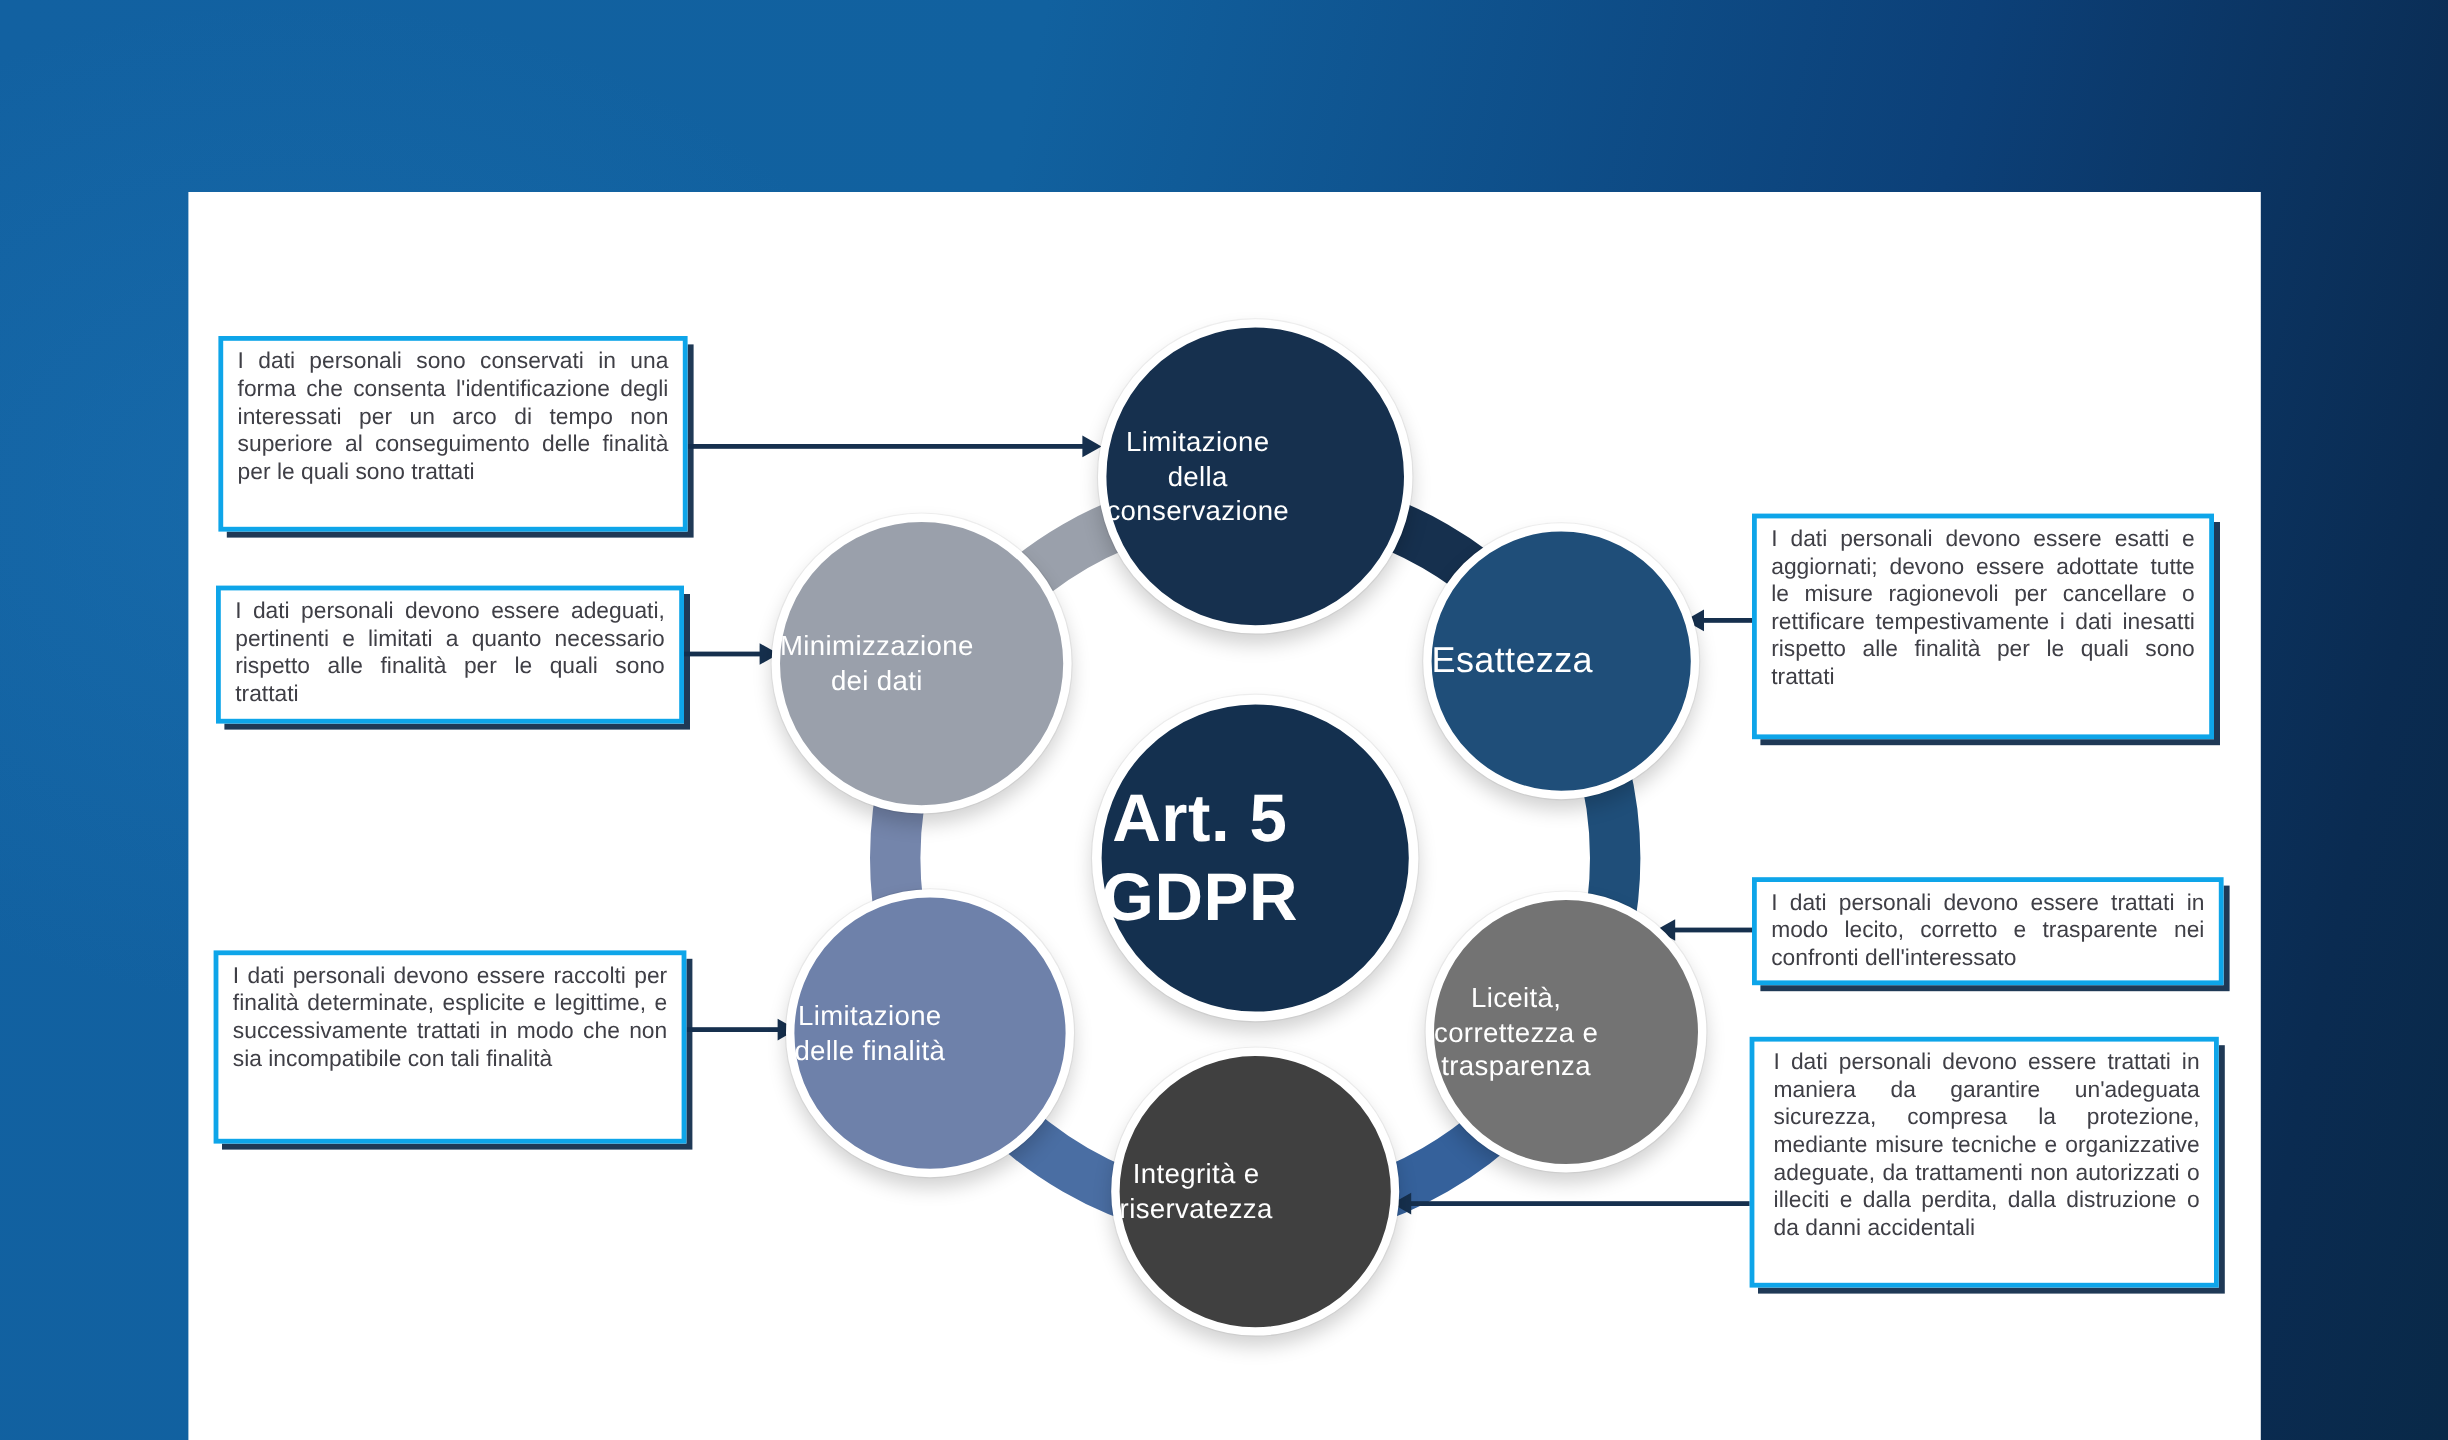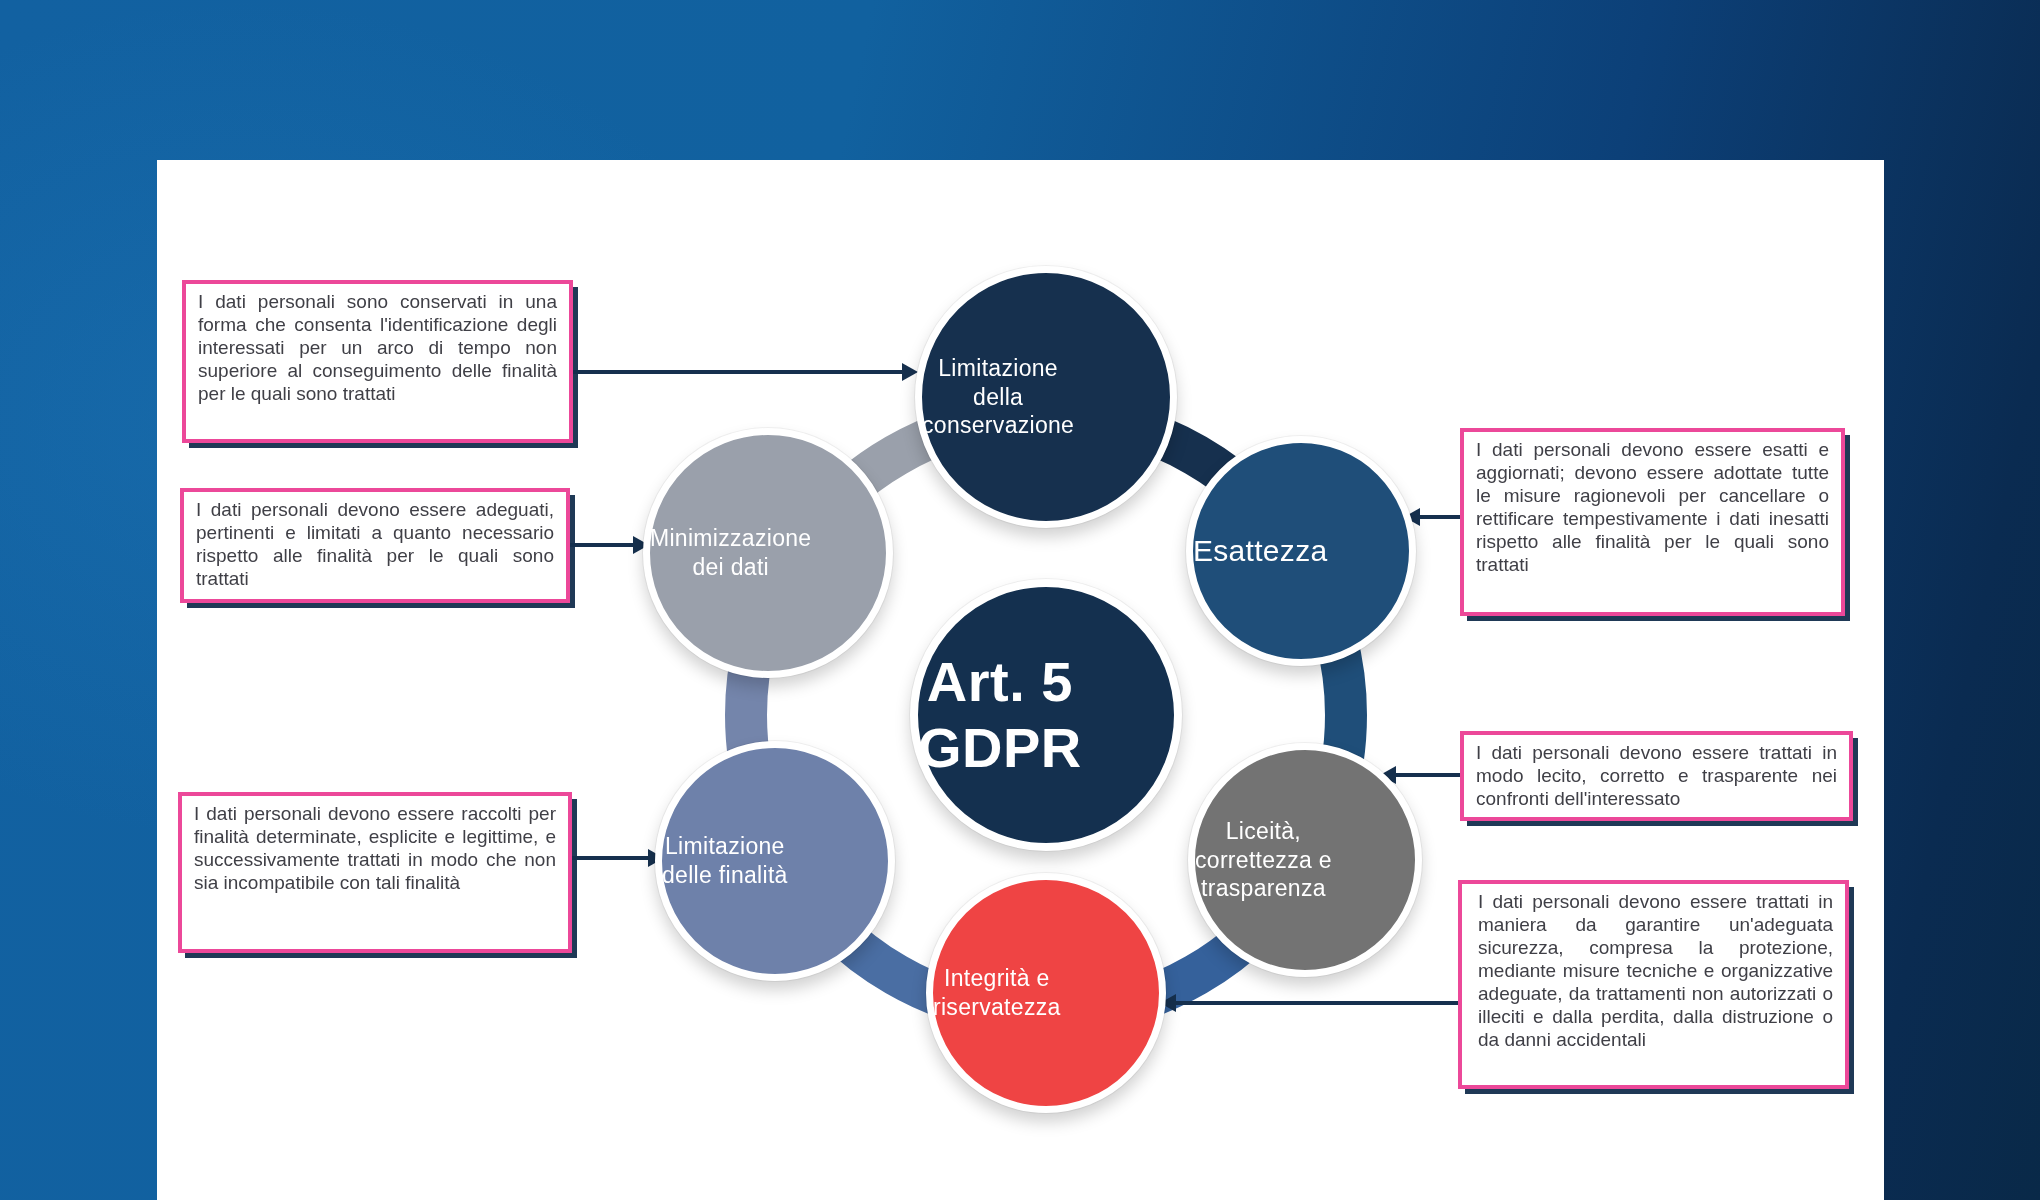--- a/index.html
+++ b/index.html
@@ -33,42 +33,42 @@
     box-shadow: 0 0 0 1px rgba(0,0,0,0.05), 0 9px 16px rgba(0,0,0,0.18);
   }
   .circle span { white-space: pre-line; font-size: 23px; line-height: 1.24; letter-spacing: 0.3px; }
 
   .c-conservazione { left: 758px; top: 106px;  width: 262px; height: 262px; background: #16304E; }
   .c-minimizzazione{ left: 486px; top: 268px;  width: 250px; height: 250px; background: #9AA0AB; }
   .c-esattezza     { left: 1029px; top: 276px; width: 230px; height: 230px; background: #1F4E79; }
   .c-center        { left: 753px; top: 419px;  width: 272px; height: 272px; background: #14304F; border-width: 8px; }
   .c-finalita      { left: 498px; top: 581px;  width: 240px; height: 240px; background: #6E81AA; }
   .c-liceita       { left: 1031px; top: 583px; width: 234px; height: 234px; background: #737373; }
-  .c-integrita     { left: 769px; top: 713px;  width: 240px; height: 240px; background: #ef4444; }
+  .c-integrita     { left: 769px; top: 713px;  width: 240px; height: 240px; background: #404040; }
   .c-esattezza span { font-size: 30px; }
   .c-center span { white-space: pre-line; font-size: 56px; font-weight: bold; line-height: 1.18; letter-spacing: 0.5px; }
 
   
   .note {
     position: absolute;
     background: #FFFFFF;
-    border: 4px solid #ec4899;
+    border: 4px solid #0ea5e9;
     box-shadow: 6px 6px 0 -1px rgba(19,46,77,0.95);
     padding: 6px 12px;
     color: #3F3F46;
     font-size: 19px;
     line-height: 23px;
     text-align: justify;
   }
   .n1 { left: 25px;   top: 120px; width: 391px; height: 163px; }
   .n2 { left: 23px;   top: 328px; width: 390px; height: 115px; }
   .n3 { left: 21px;   top: 632px; width: 394px; height: 161px; }
   .n4 { left: 1303px; top: 268px; width: 385px; height: 188px; }
   .n5 { left: 1303px; top: 571px; width: 393px; height: 90px;  }
-  .n6 { left: 1301px; top: 720px; width: 391px; height: 209px; padding-left: 16px; }
+  .n6 { left: 1301px; top: 704px; width: 391px; height: 209px; padding-left: 16px; }
 
   
   .arrow { position: absolute; height: 4px; background: #16304E; }
   .arrow::after {
     content: "";
     position: absolute;
     top: -7px;
     border-top: 9px solid transparent;
     border-bottom: 9px solid transparent;
   }

